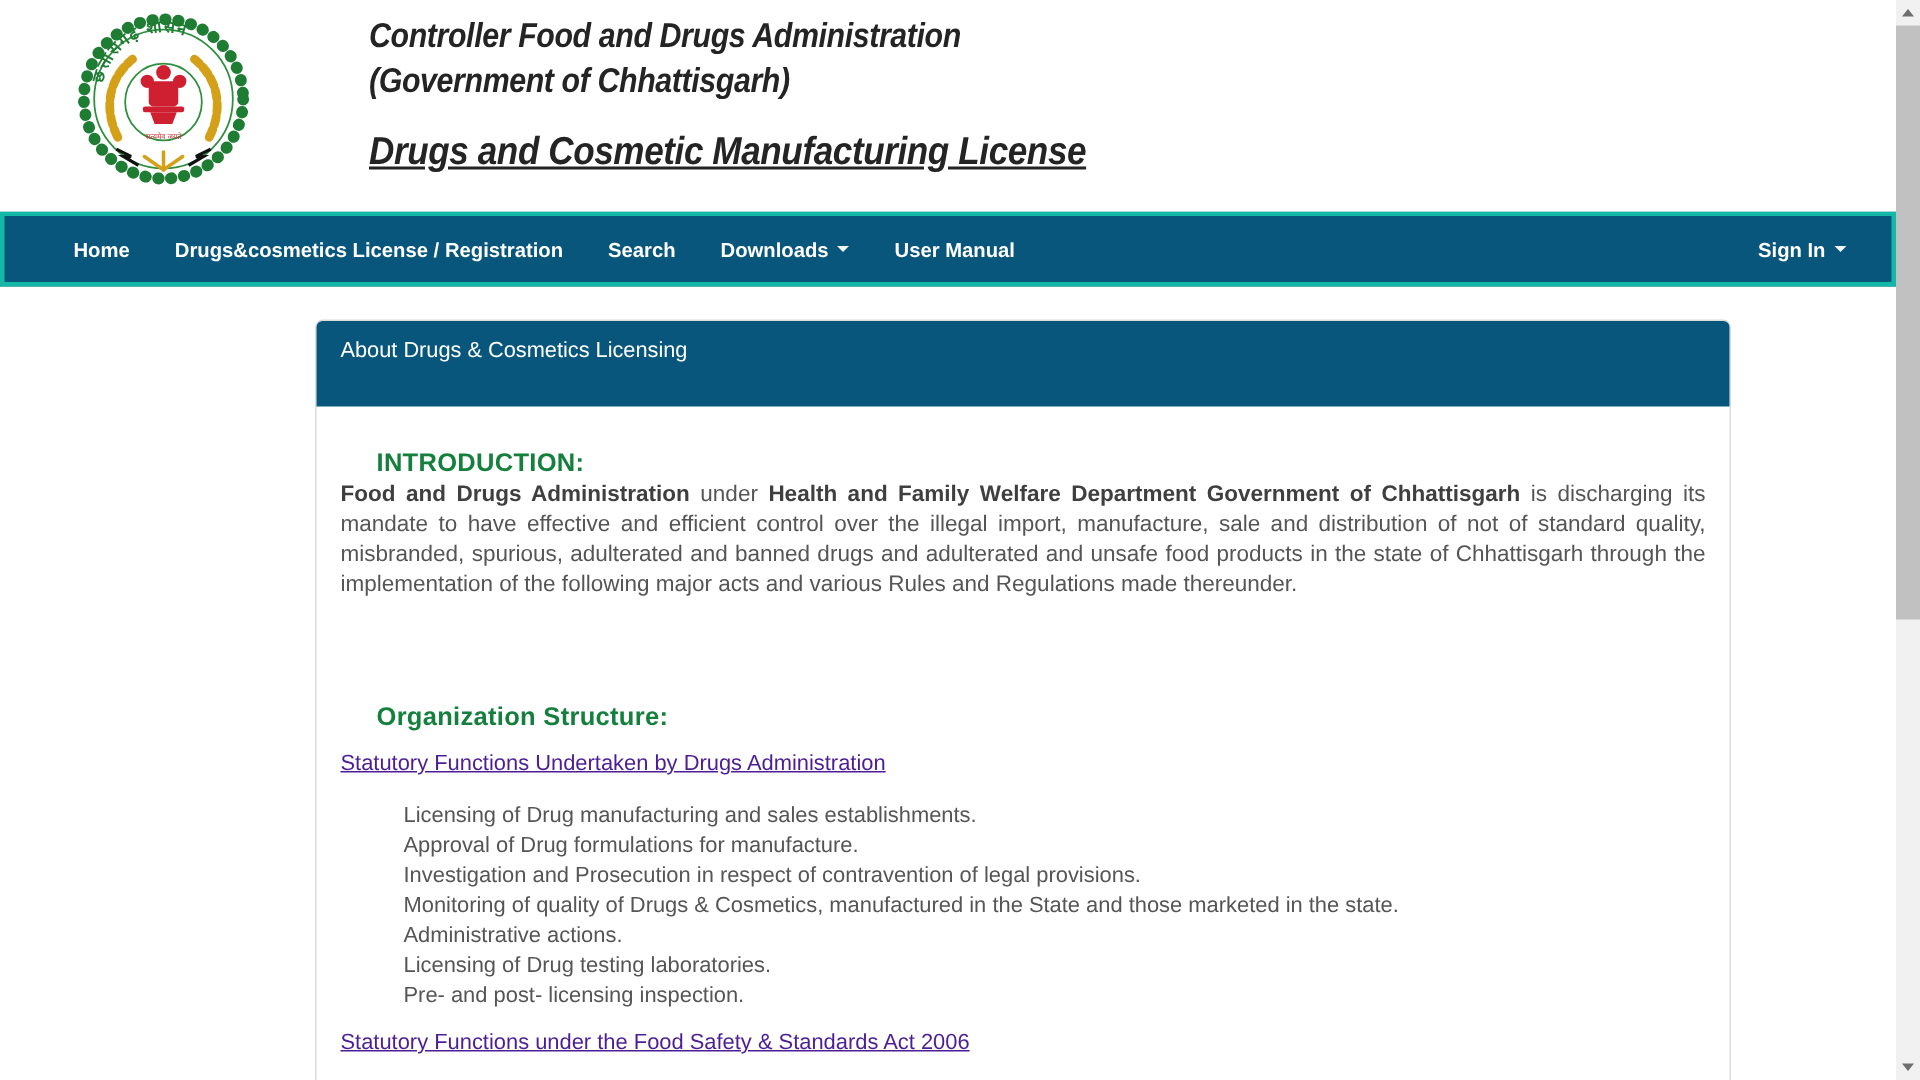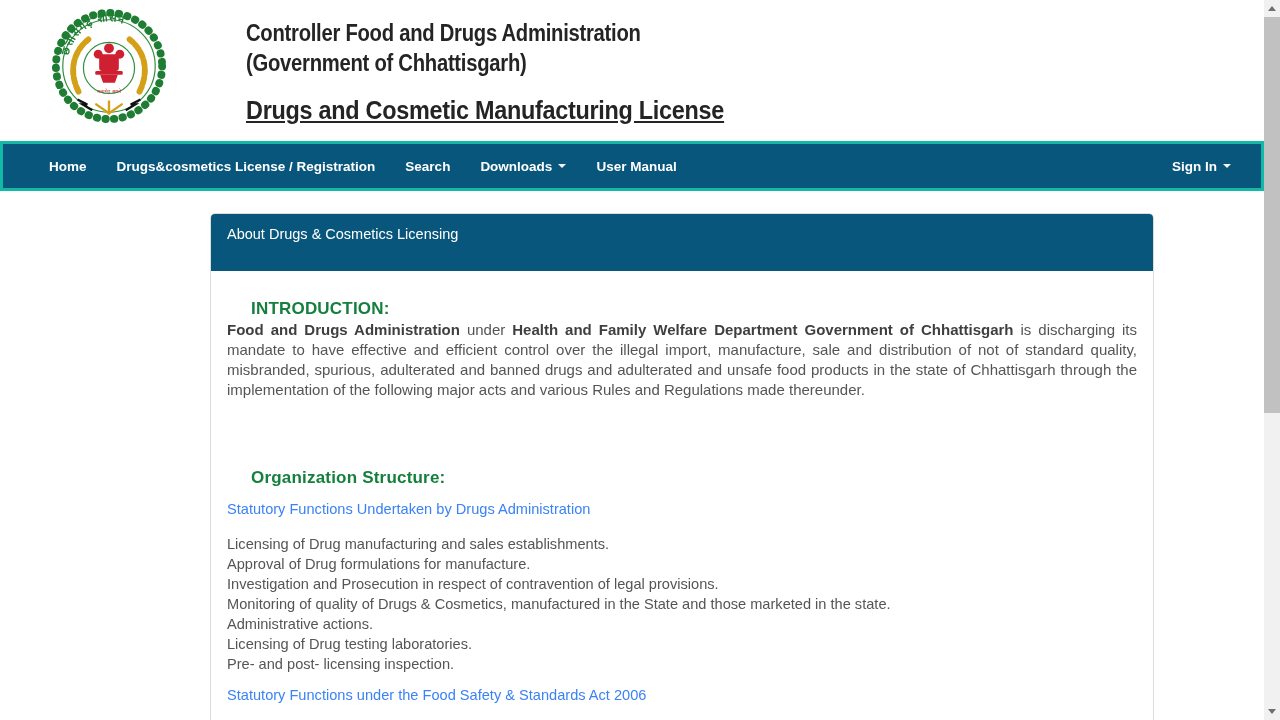--- a/index.html
+++ b/index.html
@@ -5,21 +5,21 @@
   * { margin:0; padding:0; box-sizing:border-box; }
   html,body { width:1280px; height:720px; overflow:hidden; background:#fff; }
   body { font-family:"Liberation Sans", sans-serif; position:relative; }
 
   .page { position:relative; width:1280px; height:720px; background:#fff; }
   .main-col { position:absolute; left:0; top:0; width:1264px; height:720px; }
 
   
   .site-header { position:relative; height:141px; background:#ffffff; }
   .logo-wrap { position:absolute; left:50px; top:7px; width:118px; height:118px; }
-  .brand { position:absolute; left:246px; top:18px; }
+  .brand { position:absolute; left:246px; top:8px;font-style:italic; }
   .brand-line1, .brand-line2 {
     font-size:23px; font-weight:700; color:#242424; line-height:30px;
     letter-spacing:-0.3px; transform:scaleX(.88); transform-origin:0 50%;
     white-space:nowrap;
   }
   .brand-sub {
     margin-top:17px; font-size:26px; font-weight:700; color:#242424;
     text-decoration:underline; letter-spacing:-0.3px;
     transform:scaleX(.90); transform-origin:0 50%; white-space:nowrap;
   }
@@ -49,24 +49,24 @@
   .panel-heading {
     height:57px; background:#09567c; color:#ffffff; font-size:14.5px;
     line-height:40px; padding-left:16px; border-radius:4px 4px 0 0;
   }
   .panel-body { padding:14px 16px 30px 16px; color:#555555; }
   .section-heading { margin-top:14px; font-size:17px; font-weight:700; color:#15803d; letter-spacing:.2px;margin-left:24px; }
   .intro-p { margin-top:1px; font-size:15px; line-height:20px; text-align:justify; color:#555555; }
   .intro-p b { color:#3f3f3f; }
   .org-heading { margin-top:68px; }
   .text-link {
-    display:inline-block; margin-top:13px; font-size:14.6px; color:#3b82f6;
-    cursor:pointer;
-  }
-  .fn-list { list-style:none; margin-top:16px; }
+    display:inline-block; margin-top:13px; font-size:14.6px; color:#4c1d95;
+    text-decoration:underline; cursor:pointer;
+  }
+  .fn-list { list-style:none; margin-top:16px;margin-left:42px; }
   .fn-list li { font-size:14.6px; line-height:20px; color:#555555; }
   .food-p { margin-top:14px; font-size:14.6px; line-height:20px; text-align:justify; color:#555555; }
 
   
   .scrollbar { position:absolute; right:0; top:0; width:16px; height:720px; background:#f1f1f1; }
   .scroll-btn { position:absolute; left:0; width:16px; height:17px; background:#f1f1f1; cursor:pointer; }
   .scroll-btn.up { top:0; }
   .scroll-btn.down { bottom:0; }
   .scroll-btn .tri-up {
     position:absolute; left:4px; top:6px; width:0; height:0;

